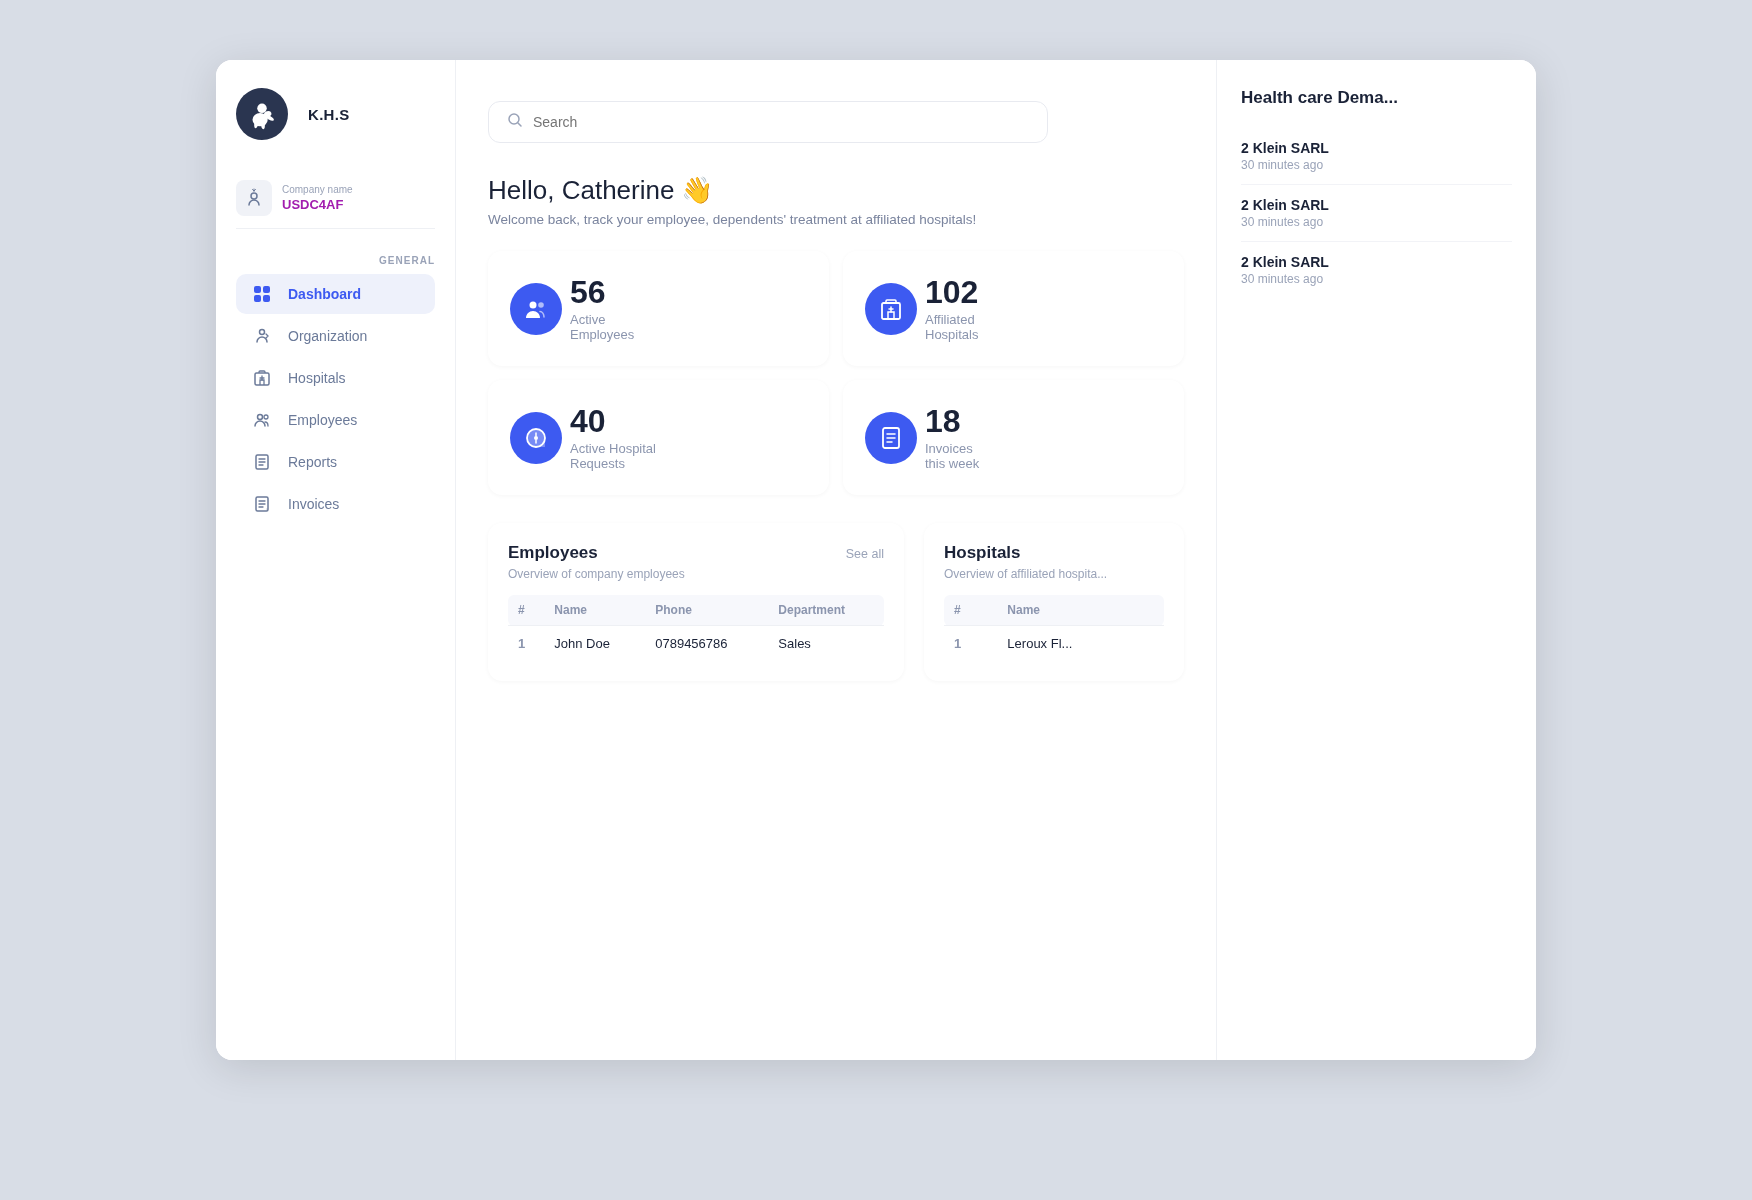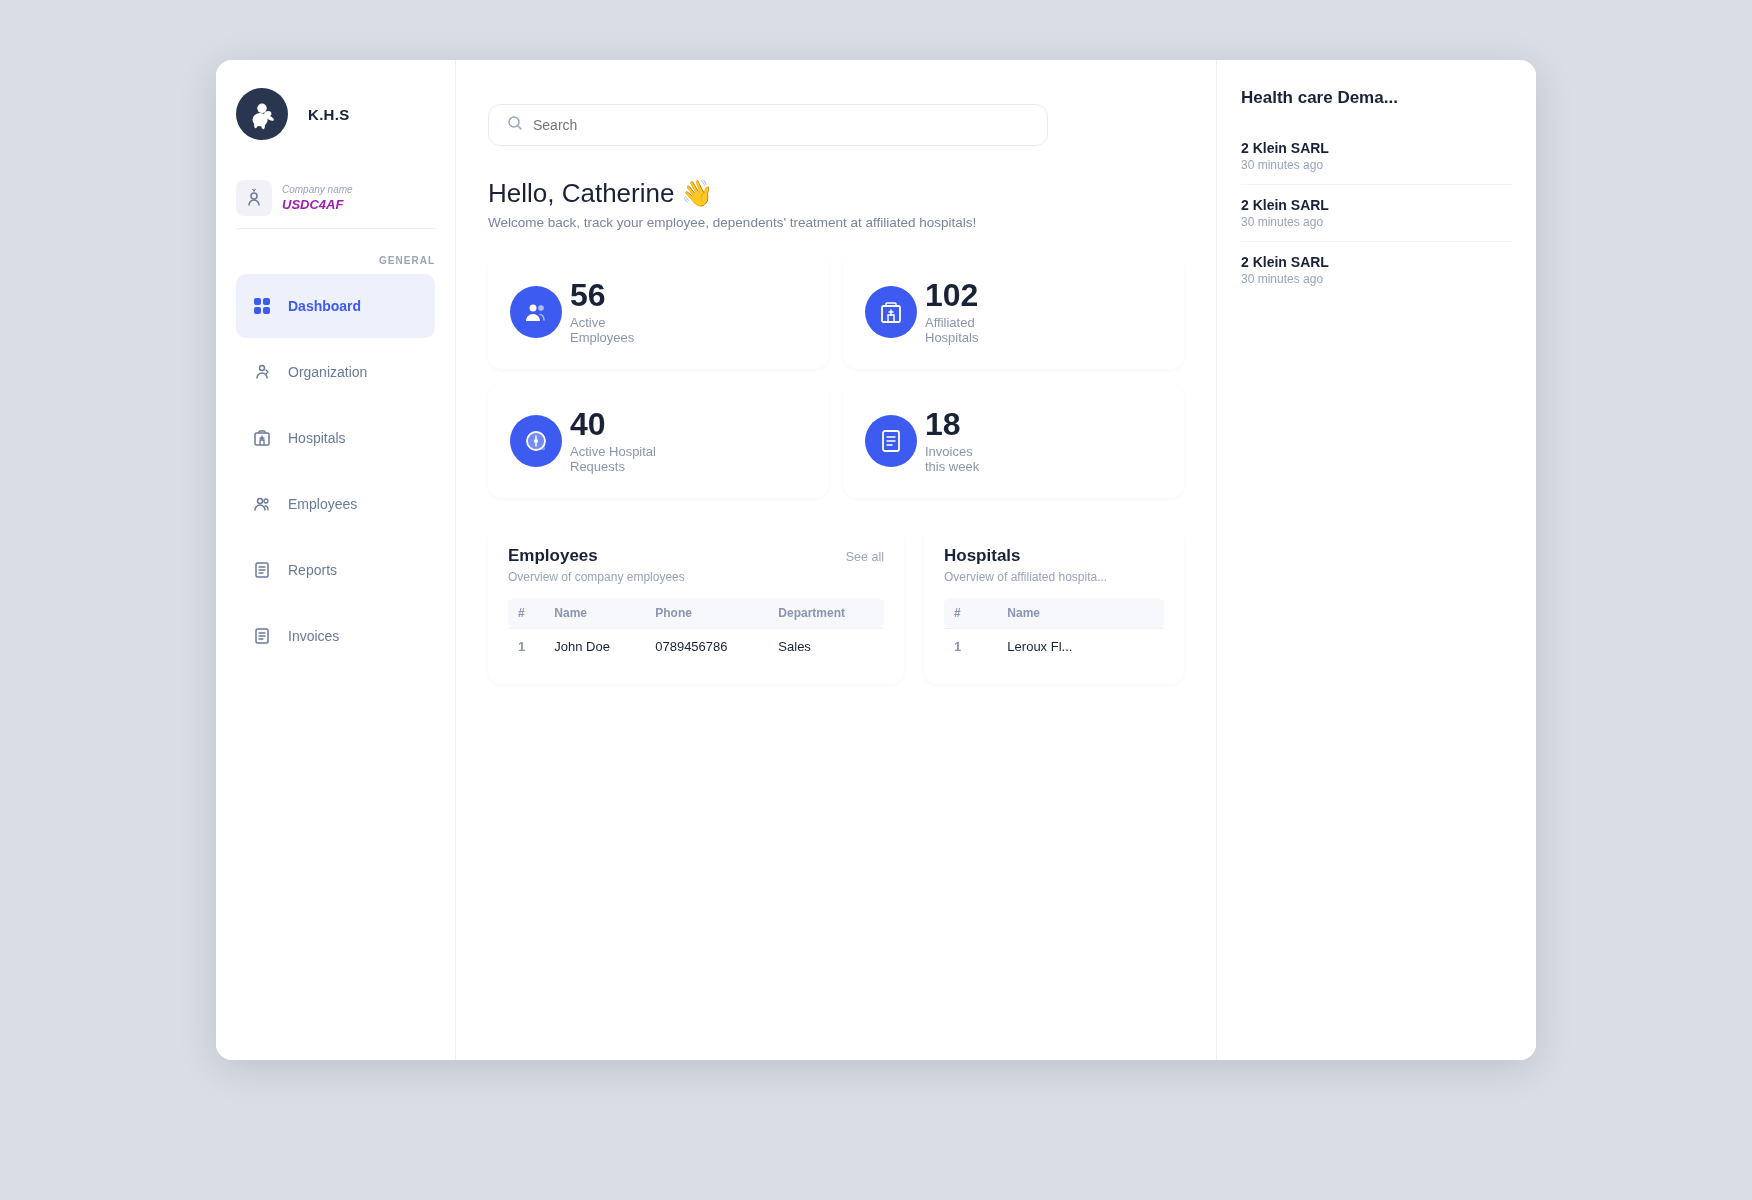--- a/index.html
+++ b/index.html
@@ -59,21 +59,20 @@
       color: #1a2237;
       letter-spacing: 0.3px;
     }
     .company-area {
       display: flex;
       align-items: center;
       gap: 10px;
       padding: 12px 0;
       margin-bottom: 16px;
       border-bottom: 1px solid #eef0f4;
-      font-style: italic;
     }
     .company-icon {
       width: 36px;
       height: 36px;
       background: #f0f2f7;
       border-radius: 8px;
       display: flex;
       align-items: center;
       justify-content: center;
       color: #6b7a99;
@@ -95,21 +94,21 @@
       color: #9aa3b8;
       letter-spacing: 1px;
       text-transform: uppercase;
       margin: 10px 0 8px 8px;
       text-align: right;
     }
     .nav-item {
       display: flex;
       align-items: center;
       gap: 12px;
-      padding: 18px 12px;
+      padding: 6px 12px;
       border-radius: 10px;
       cursor: pointer;
       margin-bottom: 2px;
       color: #6b7a99;
       font-size: 14px;
       font-weight: 500;
       transition: background 0.15s;
     }
     .nav-item.active {
       background: #eef1fb;
@@ -298,23 +297,22 @@
       flex-direction: column;
       overflow: hidden;
     }
     .content-inner {
       display: flex;
       flex: 1;
       gap: 0;
     }
     .main-scrollable {
       flex: 1;
-      padding: 32px 32px;
+      padding: 41px 32px;
       overflow: hidden;
-      margin-top: 12px;
     }
   </style>
 </head>
 <body>
 
 <div class="app-window">
 
   <div class="sidebar">
 
     <div class="logo-area">

